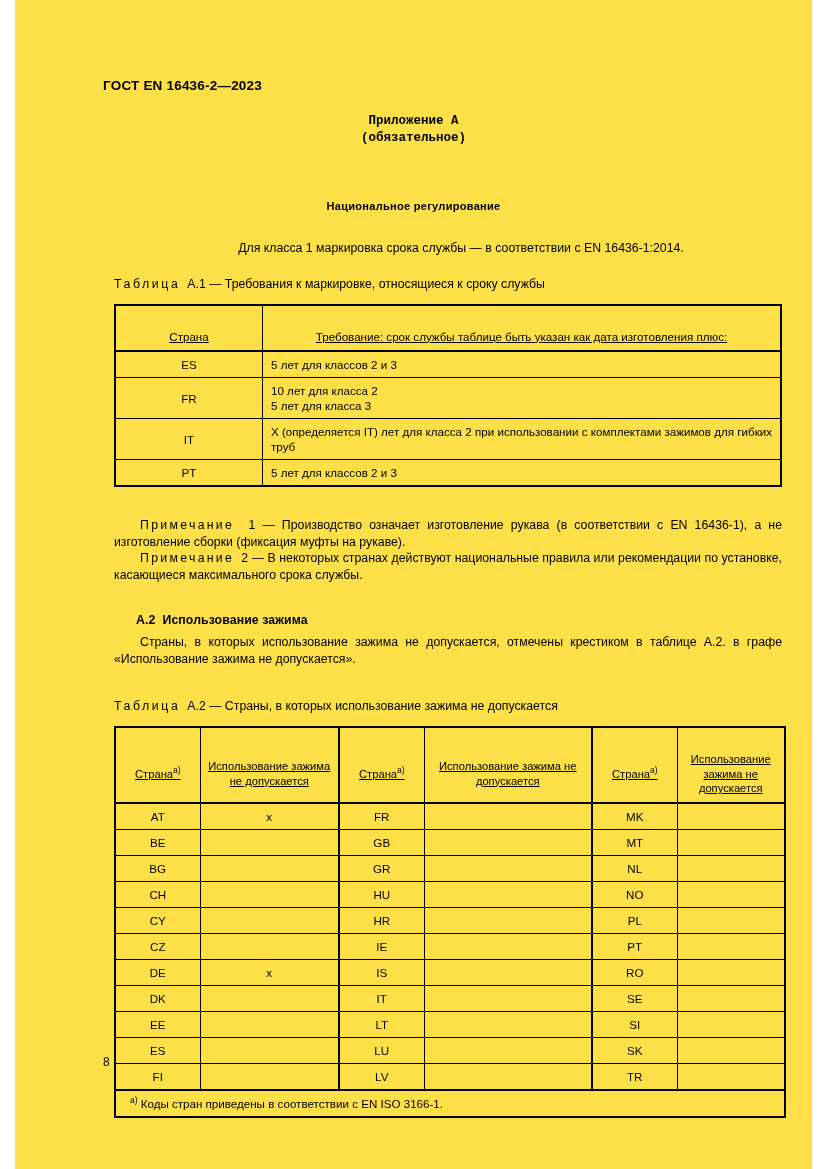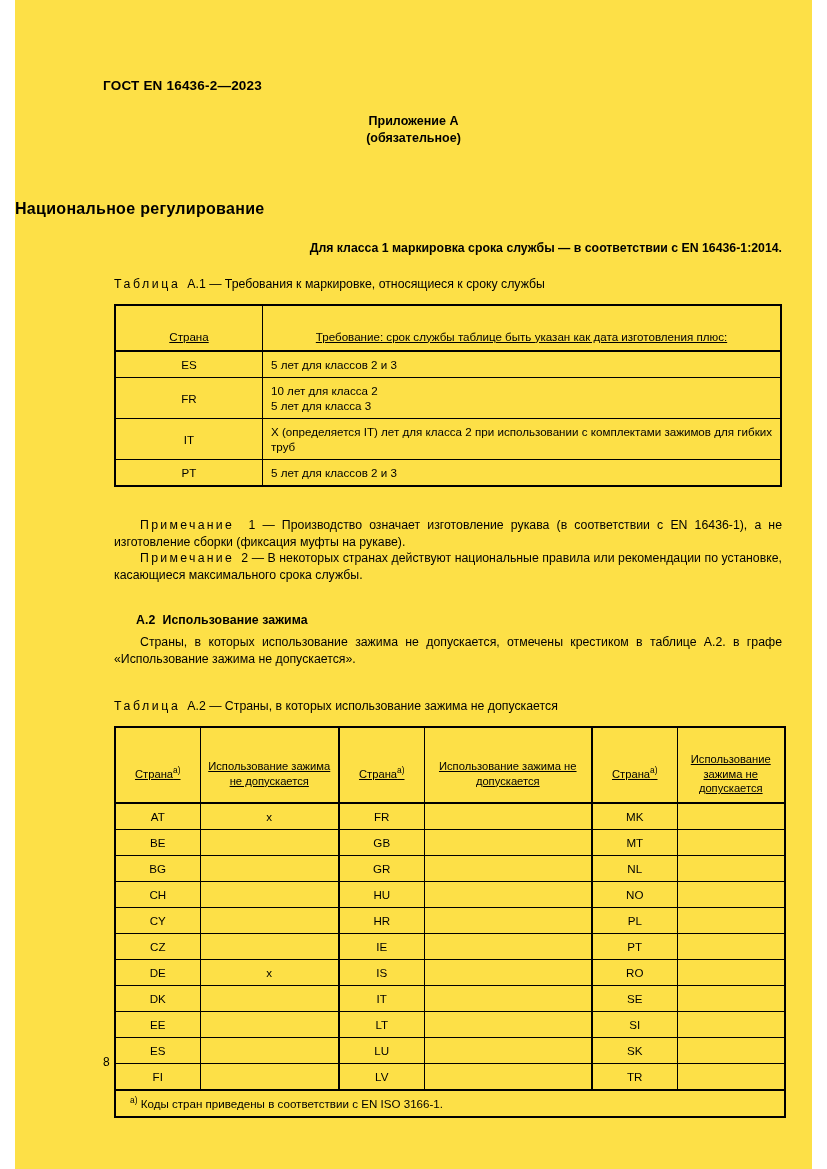--- a/index.html
+++ b/index.html
@@ -35,29 +35,31 @@
 
   .annex-block {
     position: absolute;
     top: 113px;
     left: 0;
     right: 0;
     text-align: center;
     font-size: 12.5px;
     font-weight: bold;
     line-height: 17px;
+    font-family: Liberation Mono, monospace;
   }
   .annex-block .annex-sub { font-weight: bold; }
 
   .section-title {
     position: absolute;
     top: 200px;
     left: 0;
     right: 0;
-    font-size: 16px;
+    text-align: center;
+    font-size: 11px;
     font-weight: bold;
     letter-spacing: 0.3px;
   }
 
   
   .content {
     position: absolute;
     top: 240px;
     left: 99px;
     width: 668px;
@@ -72,21 +74,21 @@
   .clause-head .num { margin-right: 7px; }
 
   p.body {
     font-size: 12.3px;
     line-height: 16.5px;
     margin: 0 0 1px 0;
     text-indent: 26px;
     text-align: justify;
     text-justify: inter-word;
   }
-  p.body.nojust { text-align: right; font-weight: bold; }
+  p.body.nojust { text-align: center; }
 
   .table-caption {
     font-size: 12.3px;
     margin: 0;
     line-height: 16px;
   }
   .table-caption .sp {
     letter-spacing: 2.6px;
   }
 

